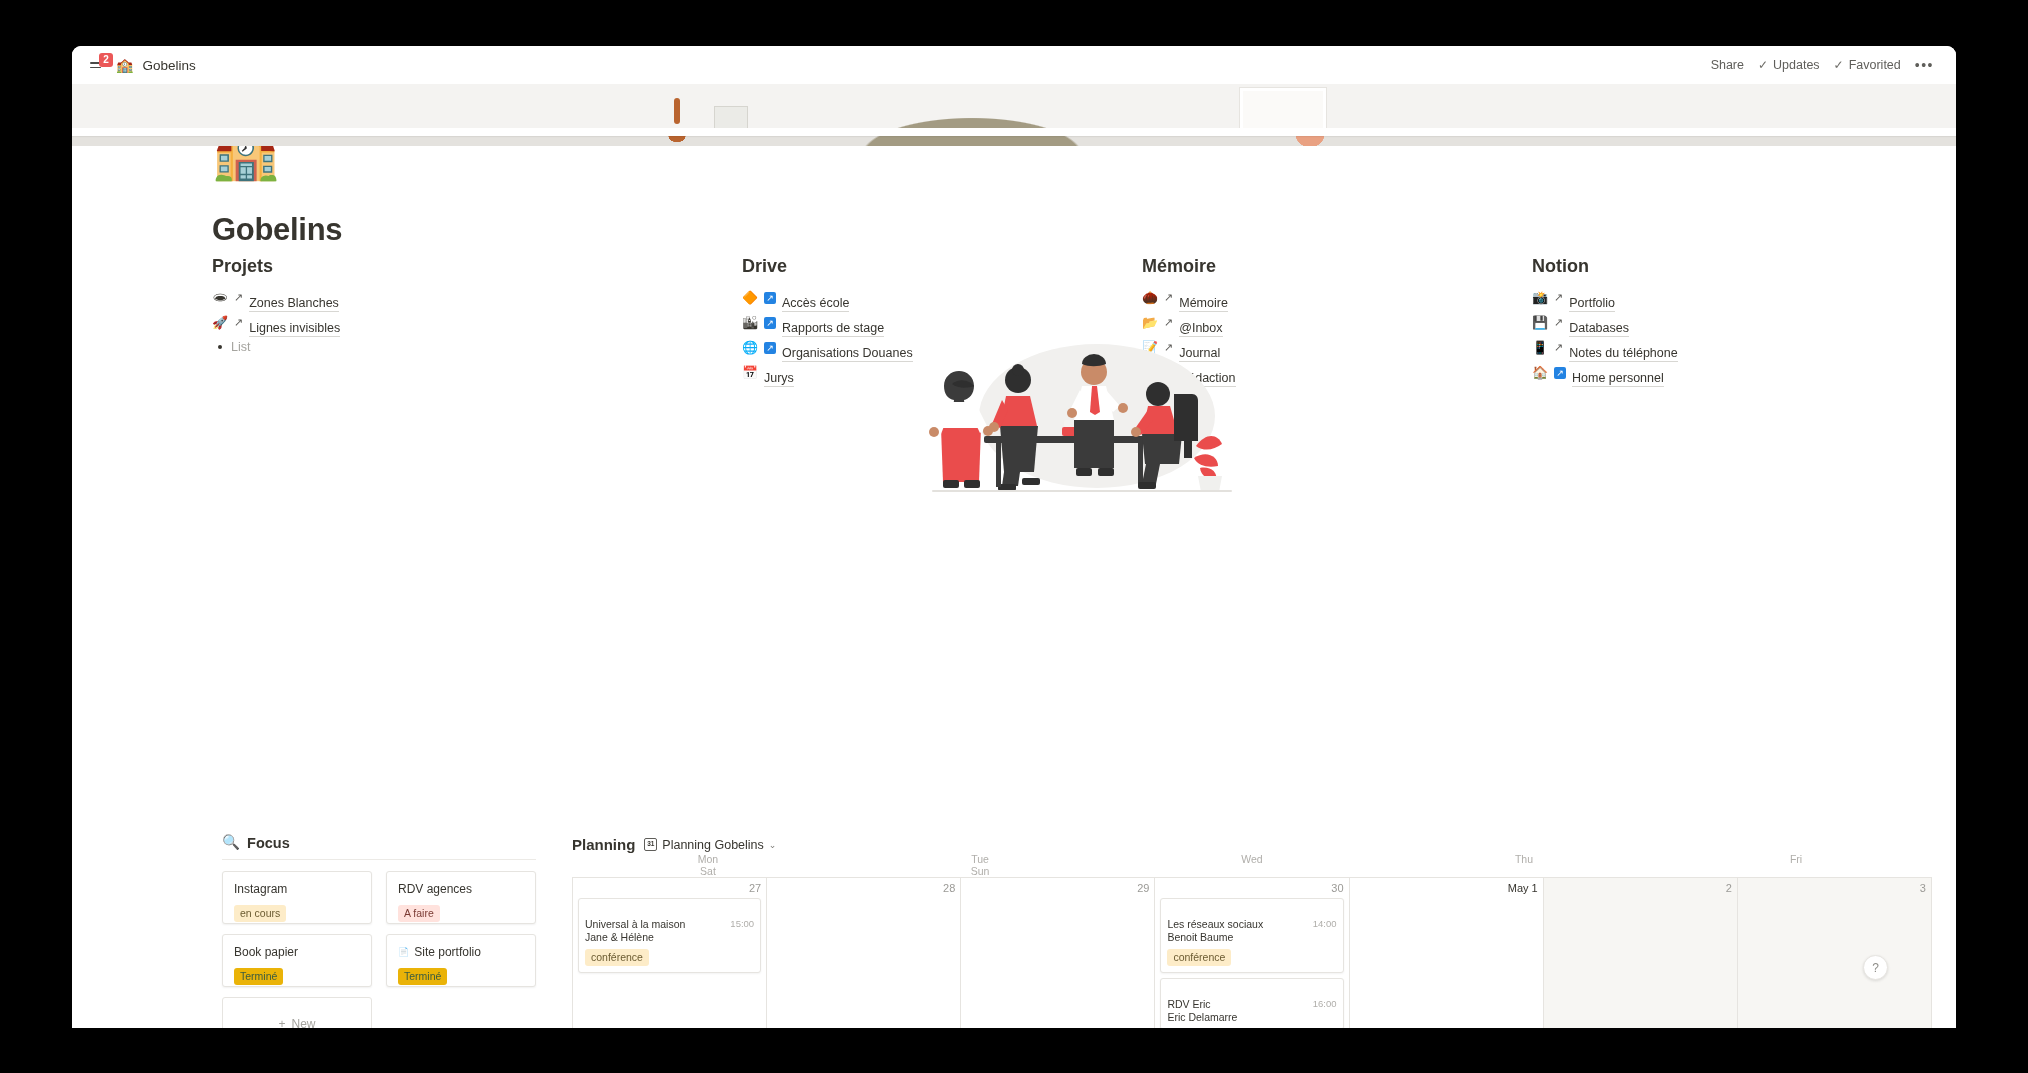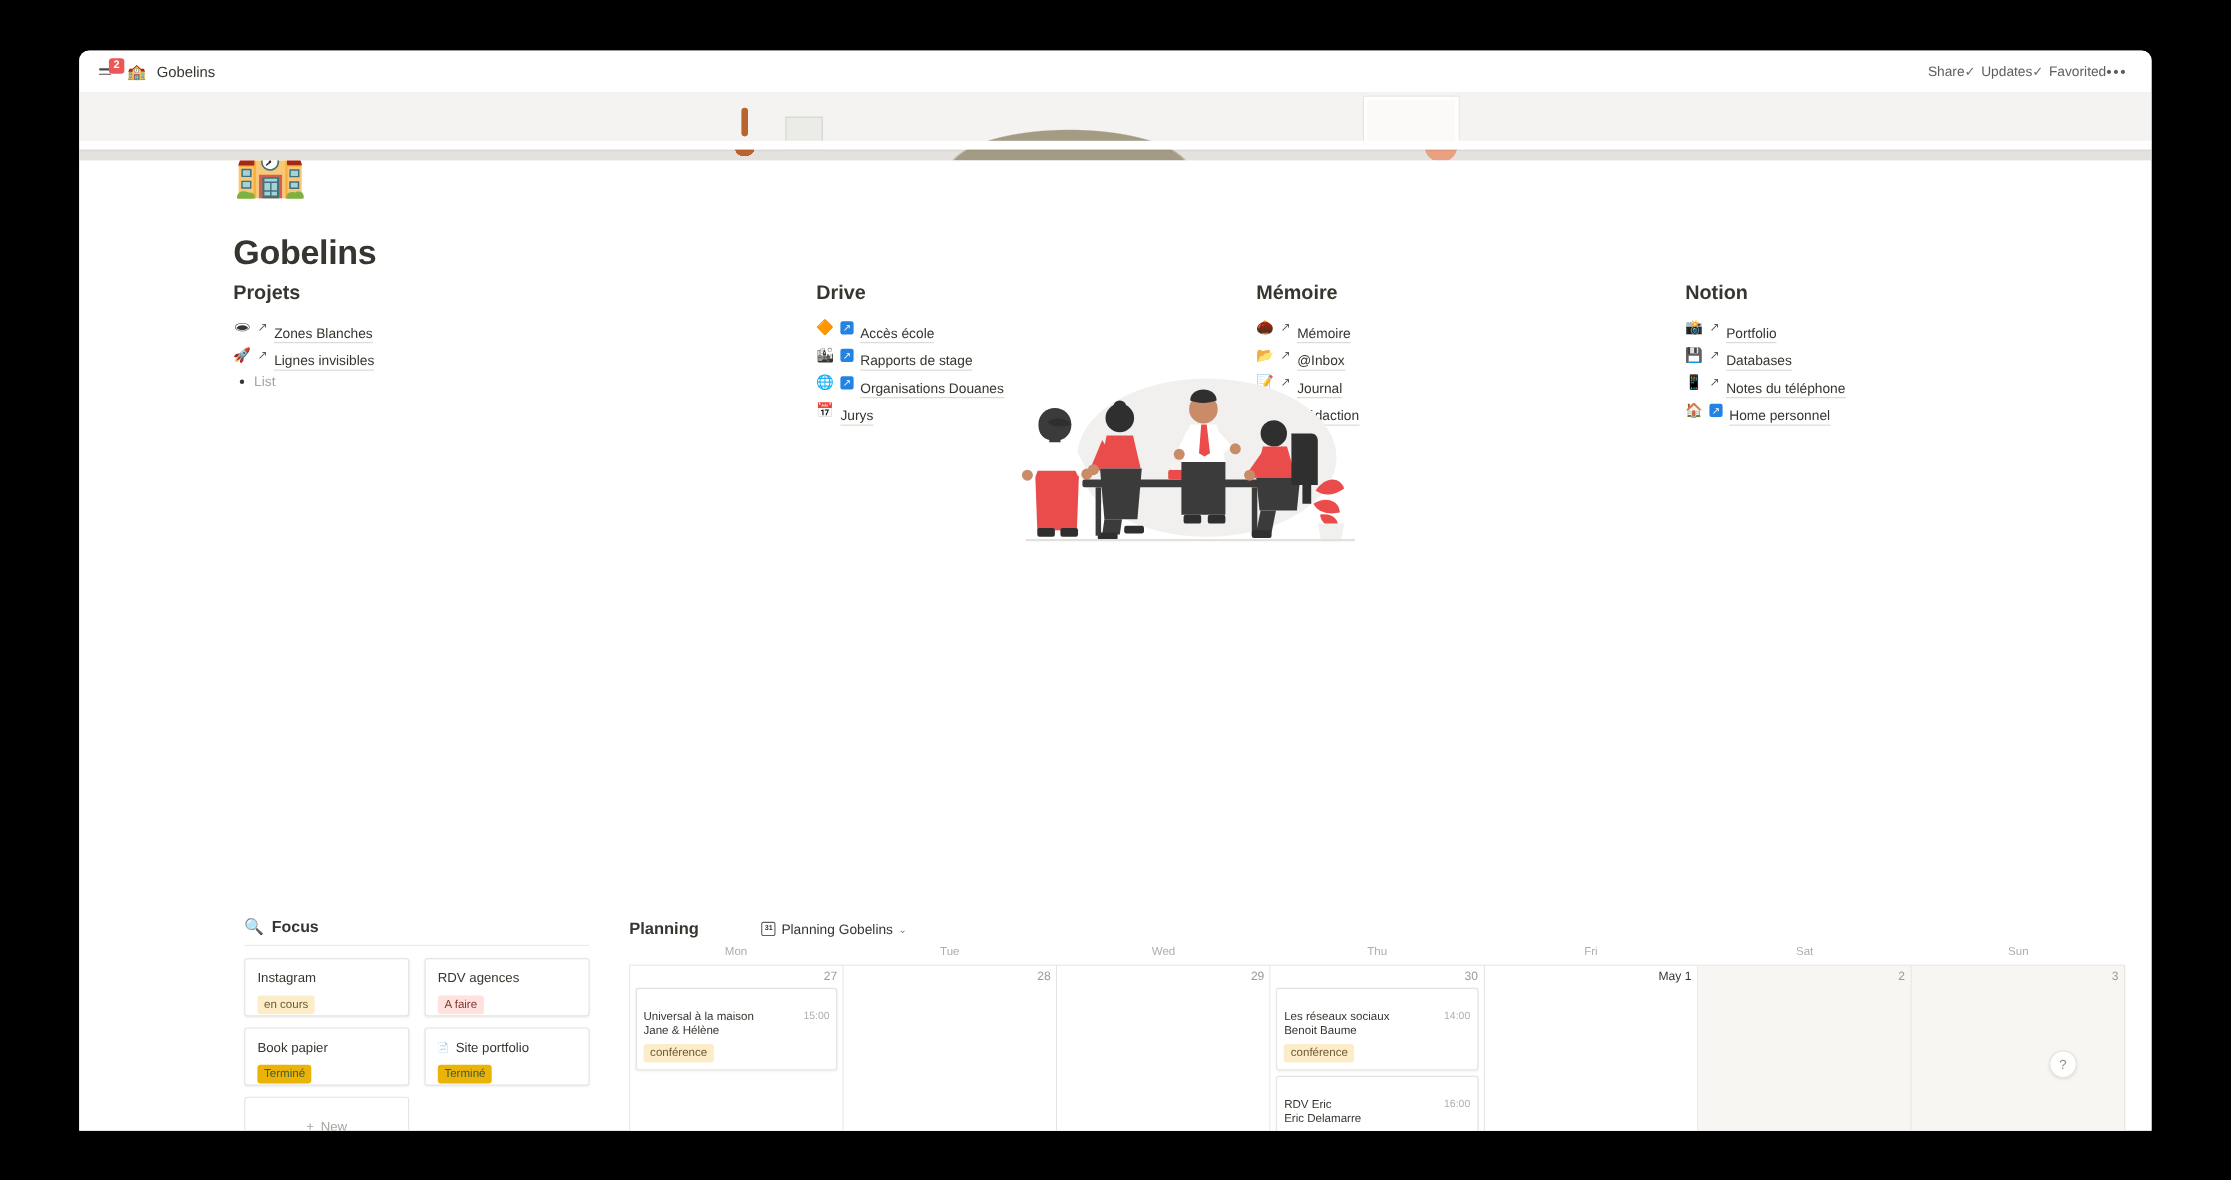--- a/index.html
+++ b/index.html
@@ -49,21 +49,21 @@
     border-radius: 3px;
     font-size: 10px; font-weight: bold;
     display: flex; align-items: center; justify-content: center;
     padding: 0 2px;
     line-height: 1;
   }
   .bc-emoji { font-size: 14px; line-height: 1; }
   .bc-title { font-size: 13.5px; color: #37352f; }
   .topbar-right {
     margin-left: auto;
-    display: flex; align-items: center; 
+    display: flex; align-items: center; gap: 14px;
     font-size: 12.5px; color: #5f5e5a;
   }
   .tb-item { display: flex; align-items: center; gap: 5px; cursor: pointer; }
   .check { font-size: 12px; color: #6f6e69; }
   .dots { letter-spacing: 1.5px; font-size: 14px; color: #5f5e5a; cursor: pointer; }
 
   
   #cover {
     position: relative;
     height: 62px;
@@ -219,21 +219,21 @@
 
   
   #planning {
     position: absolute; left: 500px; top: 690px;
     width: 1360px;
   }
   .pl-head { display: flex; align-items: center; gap: 9px; }
   .pl-title { font-size: 15px; font-weight: bold; color: #37352f; }
   .pl-src {
     display: flex; align-items: center; gap: 5px;
-    font-size: 12.5px; color: #37352f; cursor: pointer; margin-left: 48px;
+    font-size: 12.5px; color: #37352f; cursor: pointer;
   }
   .cal-ico {
     width: 13px; height: 13px; border: 1px solid #5f5e5a;
     border-radius: 2px; font-size: 6.5px; color: #37352f;
     display: flex; align-items: center; justify-content: center;
     font-weight: bold; line-height: 1;
   }
   .chev { font-size: 9px; color: #7d7c78; }
 
   .cal-toolbar {
@@ -245,21 +245,21 @@
   }
   .cal-month { font-size: 12.5px; font-weight: bold; color: #37352f; }
   .cal-nav {
     margin-left: auto; display: flex; align-items: center; gap: 13px;
     font-size: 12px; color: #5f5e5a;
   }
   .nav-arrow { color: #9b9a96; cursor: pointer; font-size: 12px; }
   .cal-today { cursor: pointer; }
 
   .cal-dow {
-    display: grid; grid-template-columns: repeat(7, 1fr);
+    display: grid; grid-template-columns: repeat(5, 1fr);
     height: 24px; align-items: center;
   }
   .cal-dow div {
     text-align: center; font-size: 10.5px; color: #b0aeaa;
   }
   .cal-grid {
     border-top: 1px solid #e6e4e0;
     border-left: 1px solid #e6e4e0;
   }
   .cal-row {

